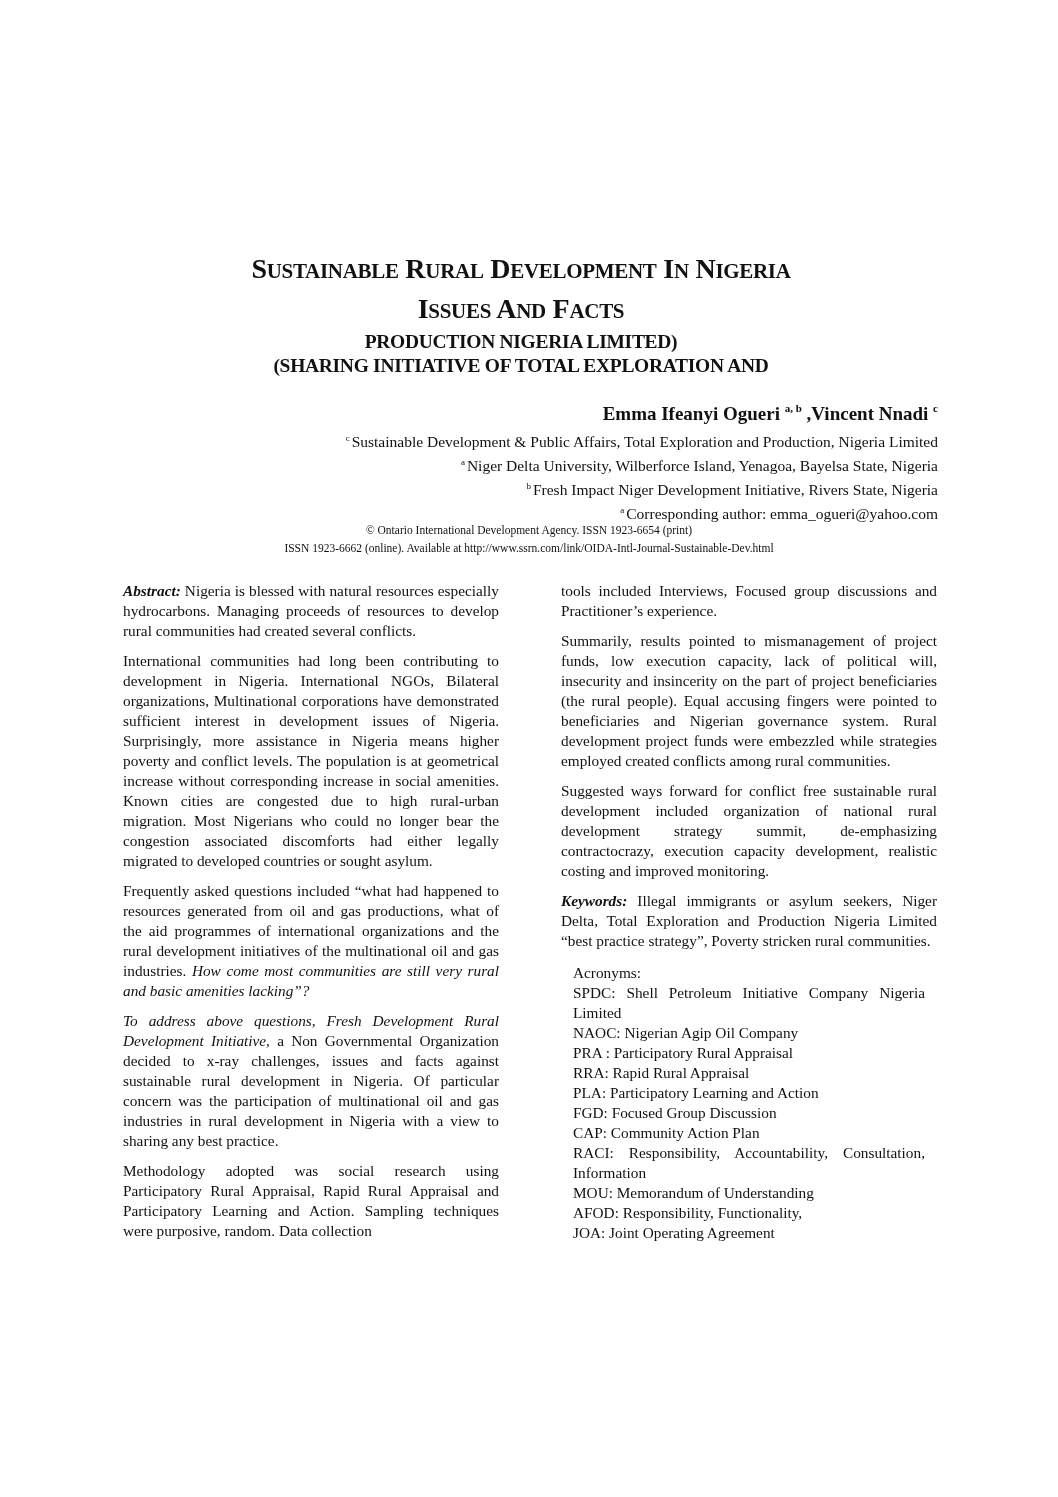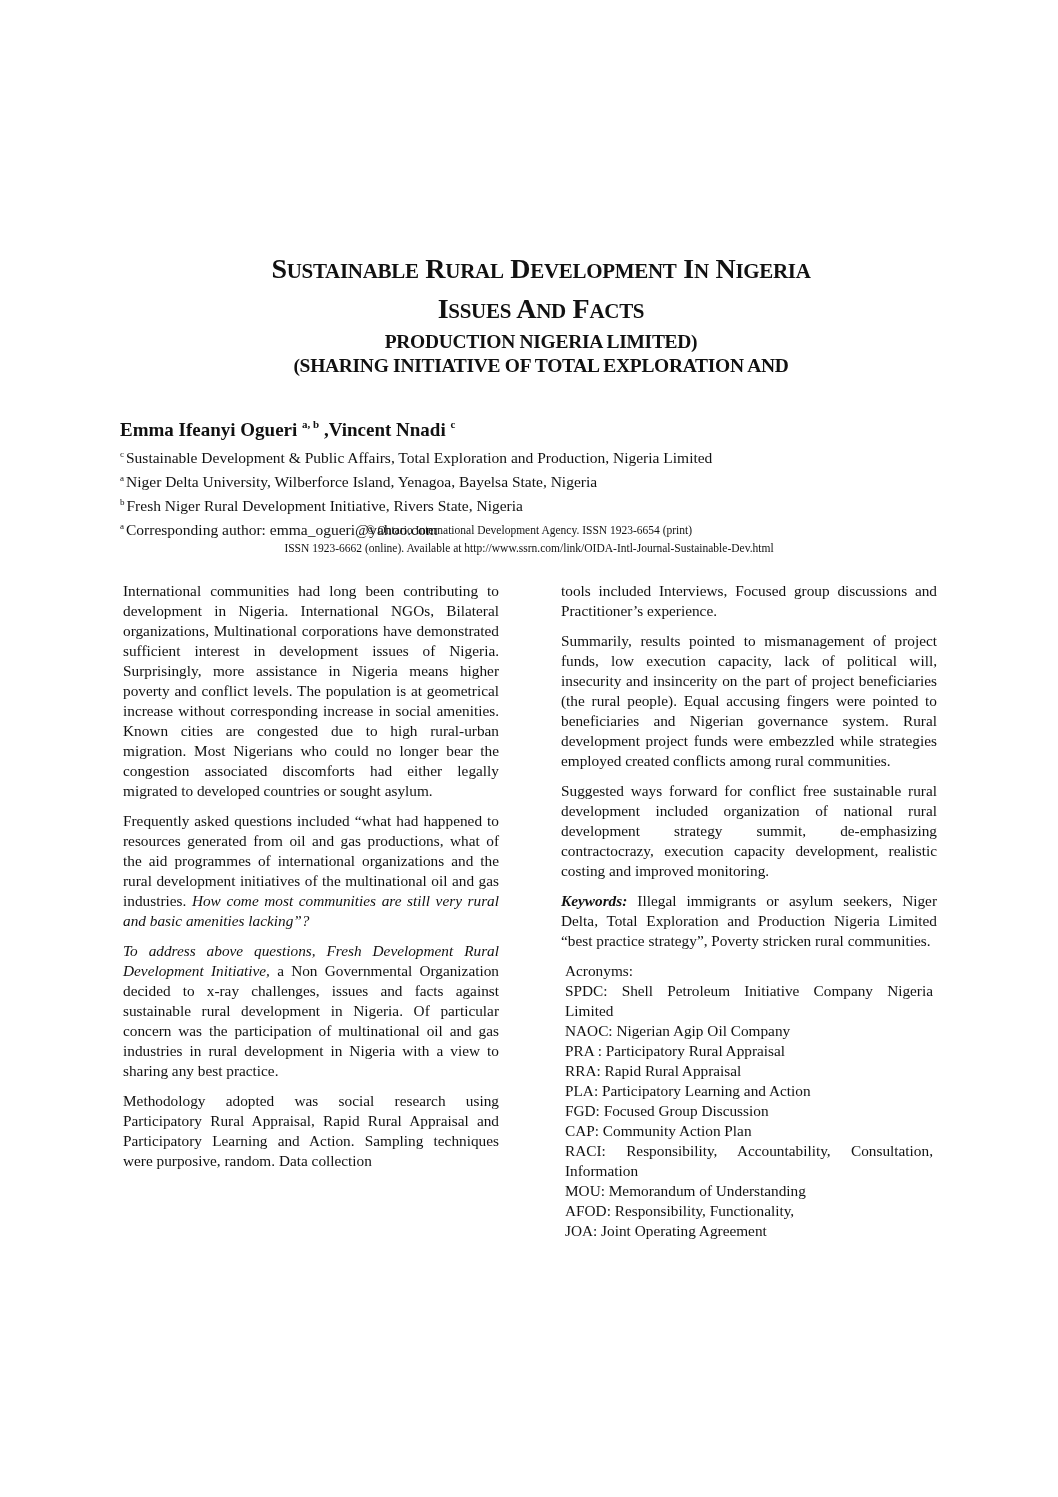--- a/index.html
+++ b/index.html
@@ -1,40 +1,40 @@
 <!DOCTYPE html>
 <html><head>
 <meta charset="utf-8">
 <style>
   html, body { margin: 0; padding: 0; background: #ffffff; }
   body { width: 1058px; height: 1497px; position: relative; overflow: hidden;
          font-family: "Liberation Serif", "DejaVu Serif", serif; color: #111; }
   .page { position: absolute; left: 0; top: 0; width: 1058px; height: 1497px; }
 
-  .title-block { position: absolute; left: 132px; top: 250px; width: 818px; text-align: center; }
+  .title-block { position: absolute; left: 112px; top: 250px; width: 818px; text-align: center; }
   .title-line { font-weight: bold; font-size: 28px; line-height: 38px; letter-spacing: -0.3px; }
   .title-line .sc { font-size: 21px; }
   .subtitle-line { font-weight: bold; font-size: 19.5px; line-height: 24px; letter-spacing: -0.3px; }
 
-  .authors { position: absolute; left: 120px; top: 410px; width: 818px; text-align: left; }
+  .authors { position: absolute; left: 120px; top: 394px; width: 818px; text-align: right; }
   .author-line { font-weight: bold; font-size: 19px; line-height: 28px; }
   .author-line sup { font-size: 11px; vertical-align: 8px; }
   .affil { font-size: 15.5px; line-height: 20px; }
   .affil sup { font-size: 9px; vertical-align: 6px; margin-right: 2px; }
 
   .copyright { position: absolute; left: 120px; top: 521px; width: 818px; text-align: center;
                font-size: 11.5px; line-height: 18px; }
 
   .col { position: absolute; top: 581px; width: 376px; font-size: 15.3px; line-height: 20px;
          text-align: justify; }
   .col.left { left: 123px; }
   .col.right { left: 561px; }
   .col p { margin: 0 0 10px 0; }
   .label-bi { font-weight: bold; font-style: italic; }
-  .acro { margin: 4px; }
+  .acro { margin: 12px; }
   .acro-line { text-align: justify; text-align-last: left; }
 </style>
 </head>
 <body>
 
 <div class="page">
 
   <div class="title-block">
     <div class="title-line">
       <span><span>S</span><span class="sc">USTAINABLE</span></span>
@@ -53,30 +53,31 @@
   </div>
 
   <div class="authors">
     <div class="author-line">
       <span>Emma Ifeanyi Ogueri</span>
       <sup>a, b</sup><span> ,</span><span>Vincent Nnadi</span>
       <sup>c</sup>
     </div>
     <div class="affil"><sup>c</sup><span>Sustainable Development &amp; Public Affairs, Total Exploration and Production, Nigeria Limited</span></div>
     <div class="affil"><sup>a</sup><span>Niger Delta University, Wilberforce Island, Yenagoa, Bayelsa State, Nigeria</span></div>
-    <div class="affil"><sup>b</sup><span>Fresh Niger Rural Development Initiative, Rivers State, Nigeria</span></div>
+    <div class="affil"><sup>b</sup><span>Fresh Impact Niger Development Initiative, Rivers State, Nigeria</span></div>
     <div class="affil"><sup>a</sup><span>Corresponding author: emma_ogueri@yahoo.com</span></div>
   </div>
 
   <div class="copyright">
     <div>© Ontario International Development Agency. ISSN 1923-6654 (print)</div>
     <div>ISSN 1923-6662 (online). Available at http://www.ssrn.com/link/OIDA-Intl-Journal-Sustainable-Dev.html</div>
   </div>
 
   <div class="col left">
+    <p><span class="label-bi">Abstract:</span><span> Nigeria is blessed with natural resources especially hydrocarbons. Managing proceeds of resources to develop rural communities had created several conflicts.</span></p>
     <p>International communities had long been contributing to development in Nigeria. International NGOs, Bilateral organizations, Multinational corporations have demonstrated sufficient interest in development issues of Nigeria. Surprisingly, more assistance in Nigeria means higher poverty and conflict levels. The population is at geometrical increase without corresponding increase in social amenities. Known cities are congested due to high rural-urban migration. Most Nigerians who could no longer bear the congestion associated discomforts had either legally migrated to developed countries or sought asylum.</p>
     <p><span>Frequently asked questions included “what had happened to resources generated from oil and gas productions, what of the aid programmes of international organizations and the rural development initiatives of the multinational oil and gas industries. </span><em>How come most communities are still very rural and basic amenities lacking”?</em></p>
     <p><em>To address above questions, Fresh Development Rural Development Initiative,</em><span> a Non Governmental Organization decided to x-ray challenges, issues and facts against sustainable rural development in Nigeria. Of particular concern was the participation of multinational oil and gas industries in rural development in Nigeria with a view to sharing any best practice.</span></p>
     <p>Methodology adopted was social research using Participatory Rural Appraisal, Rapid Rural Appraisal and Participatory Learning and Action. Sampling techniques were purposive, random. Data collection</p>
   </div>
 
   <div class="col right">
     <p>tools included Interviews, Focused group discussions and Practitioner’s experience.</p>
     <p>Summarily, results pointed to mismanagement of project funds, low execution capacity, lack of political will, insecurity and insincerity on the part of project beneficiaries (the rural people). Equal accusing fingers were pointed to beneficiaries and Nigerian governance system. Rural development project funds were embezzled while strategies employed created conflicts among rural communities.</p>
     <p>Suggested ways forward for conflict free sustainable rural development included organization of national rural development strategy summit, de-emphasizing contractocrazy, execution capacity development, realistic costing and improved monitoring.</p>

